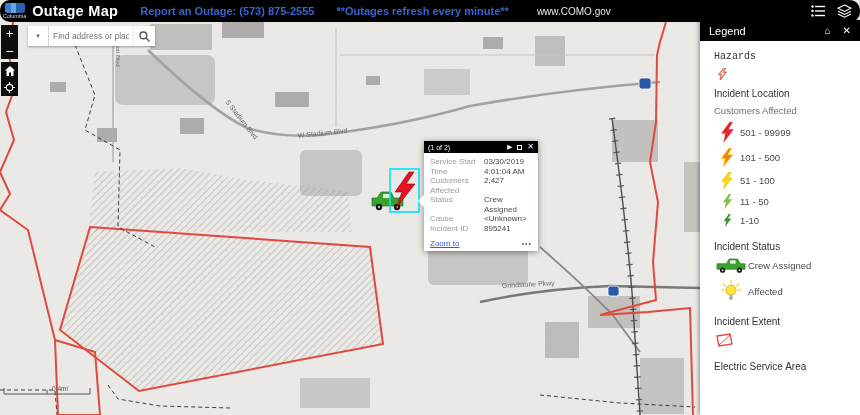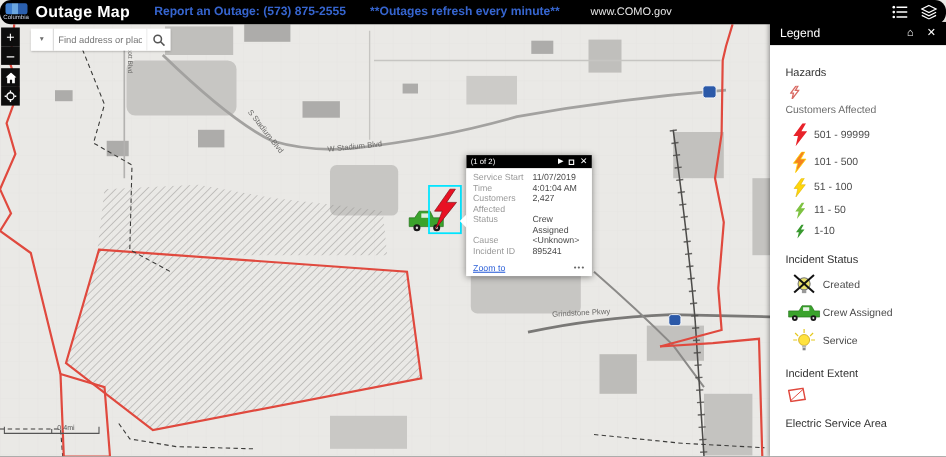--- a/index.html
+++ b/index.html
@@ -253,21 +253,21 @@
       <span id="popup-pager">(1 of 2)</span>
       <span class="ph-icons">
         <span class="ph-icon">▶</span>
         <span class="ph-icon ph-max"></span>
         <span class="ph-icon" style="font-size:8px;">✕</span>
       </span>
     </div>
     <div id="popup-body">
       <div class="prow">
         <span class="pl">Service Start Time</span>
-        <span class="pv">11/07/2019 4:01:04 AM</span>
+        <span class="pv">03/30/2019 4:01:04 AM</span>
       </div>
       <div class="prow">
         <span class="pl">Customers Affected</span>
         <span class="pv">2,427</span>
       </div>
       <div class="prow">
         <span class="pl">Status</span>
         <span class="pv">Crew Assigned</span>
       </div>
       <div class="prow">
@@ -287,29 +287,30 @@
 
   <div id="legend">
     <div id="legend-head">
       <span id="legend-title">Legend</span>
       <span class="lh-icons">
         <span class="lh-icon">⌂</span>
         <span class="lh-icon">✕</span>
       </span>
     </div>
     <div id="legend-body">
-      <div class="lg-sec" style="margin-top:12px;">Hazards</div>
+      <div class="lg-sec" style="margin-top:2px;font-family:Liberation Mono, monospace;">Hazards</div>
       <div class="lg-row">
         <span class="lg-ic" style="width:16px;">
           <svg width="9" height="12" viewBox="0 0 14 20">
               <path d="M9 0 L1 11 L5 11 L3 20 L13 7 L8 7 L12 0 Z" fill="none" stroke="#d96b64" stroke-width="2"></path>
             </svg>
         </span>
       </div>
 
+      <div class="lg-sec">Incident Location</div>
       <div class="lg-sub">Customers Affected</div>
 
       <div class="lg-row">
         <span class="lg-ic">
             <svg width="15" height="21" viewBox="0 0 14 20">
               <path d="M9 0 L1 11 L5 11 L3 20 L13 7 L8 7 L12 0 Z" fill="#e8232a"></path>
             </svg>
           </span>
         <span class="lg-lb">501 - 99999</span>
       </div>
@@ -341,33 +342,20 @@
         <span class="lg-ic">
             <svg width="9" height="13" viewBox="0 0 14 20">
               <path d="M9 0 L1 11 L5 11 L3 20 L13 7 L8 7 L12 0 Z" fill="#39992f"></path>
             </svg>
           </span>
         <span class="lg-lb">1-10</span>
       </div>
 
       <div class="lg-sec" style="margin-top:14px;">Incident Status</div>
 
-      <div class="lg-row st-row">
-        <span class="lg-ic">
-          <svg width="22" height="22" viewBox="0 0 22 22">
-              <circle cx="11" cy="10" r="5.5" fill="#e8e06a" stroke="#777" stroke-width="1"></circle>
-              <rect x="9" y="15.5" width="4" height="3" fill="#999"></rect>
-              <g stroke="#111" stroke-width="1.8">
-                <line x1="2" y1="2" x2="20" y2="18"></line>
-                <line x1="20" y1="2" x2="2" y2="18"></line>
-              </g>
-            </svg>
-        </span>
-        <span class="lg-lb">Created</span>
-      </div>
       <div class="lg-row st-row">
         <span class="lg-ic">
           <svg width="30" height="15" viewBox="0 0 32 16">
               <path d="M1 6 h10 l3 -5 h9 l3 5 h5 v6 h-30 z" fill="#3aa32c" stroke="#1c6b14" stroke-width="0.6"></path>
               <rect x="15" y="2.5" width="6" height="3.5" fill="#e6f2e4"></rect>
               <circle cx="7" cy="13" r="2.8" fill="#1a1a1a"></circle>
               <circle cx="7" cy="13" r="1" fill="#ddd"></circle>
               <circle cx="25" cy="13" r="2.8" fill="#1a1a1a"></circle>
               <circle cx="25" cy="13" r="1" fill="#ddd"></circle>
             </svg>
@@ -382,21 +370,21 @@
                 <line x1="2" y1="4" x2="5" y2="7"></line>
                 <line x1="20" y1="4" x2="17" y2="7"></line>
                 <line x1="0" y1="11" x2="4" y2="11"></line>
                 <line x1="18" y1="11" x2="22" y2="11"></line>
               </g>
               <circle cx="11" cy="11" r="5.5" fill="#ffe23e" stroke="#caa41e" stroke-width="0.8"></circle>
               <rect x="9" y="16.5" width="4" height="2" fill="#b5b5b5"></rect>
               <rect x="9.5" y="18.8" width="3" height="2.5" fill="#8a8a8a"></rect>
             </svg>
         </span>
-        <span class="lg-lb">Service</span>
+        <span class="lg-lb">Affected</span>
       </div>
 
       <div class="lg-sec" style="margin-top:14px;">Incident Extent</div>
       <div class="lg-row">
         <span class="lg-ic" style="width:20px;">
           <svg width="17" height="14" viewBox="0 0 17 14">
               <polygon points="1,3 14,1 16,11 3,13" fill="none" stroke="#e0493e" stroke-width="1.3"></polygon>
               <line x1="3" y1="12" x2="14" y2="2" stroke="#e0493e" stroke-width="0.9"></line>
             </svg>
         </span>

